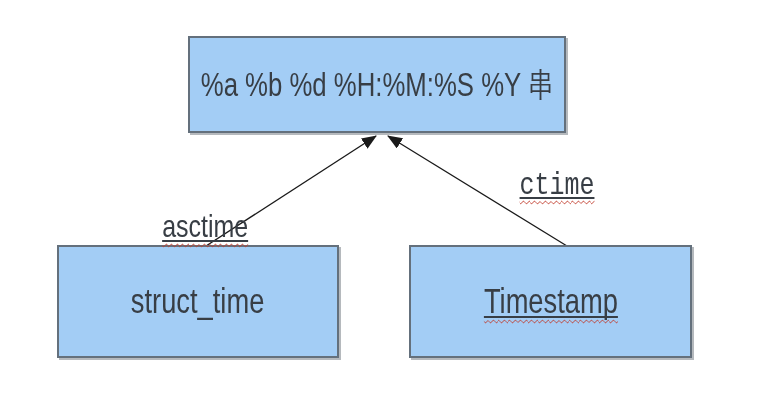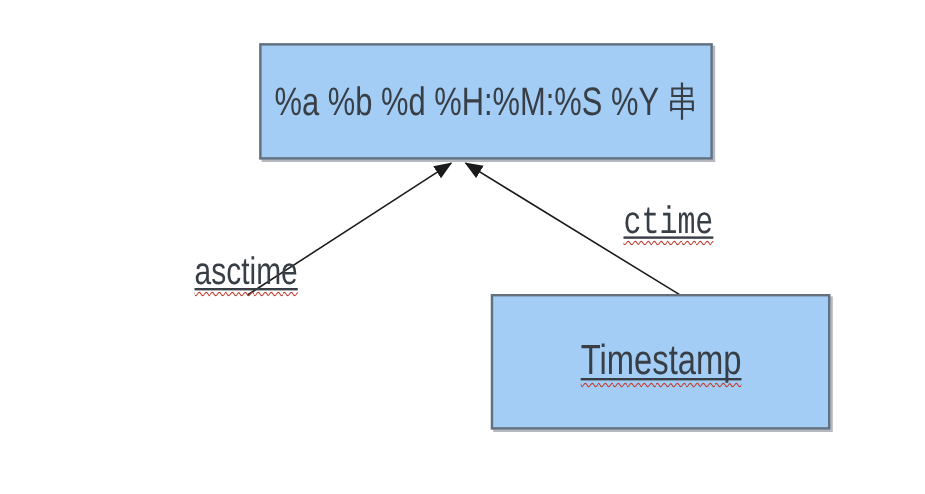--- a/index.html
+++ b/index.html
@@ -26,21 +26,21 @@
     position: absolute;
     box-sizing: border-box;
     background: var(--node-fill, #a3cdf5);
     border: 2px solid var(--node-border, #64707c);
     box-shadow: 2px 2px 0 rgba(120,127,134,0.55);
     display: flex;
     align-items: center;
     justify-content: center;
     text-align: center;
   }
-  .node-top    { left: 188px; top: 36px;  width: 378px; height: 97px; margin-left: 28px;  }
+  .node-top    { left: 188px; top: 36px;  width: 378px; height: 97px;  }
   .node-left   { left: 57px;  top: 245px; width: 282px; height: 113px; }
   .node-right  { left: 409px; top: 245px; width: 283px; height: 113px; text-align: right; }
 
   .ctext {
     display: inline-block;
     transform: scaleX(0.78);
     transform-origin: center center;
     white-space: nowrap;
     line-height: 1.15;
   }
@@ -98,20 +98,23 @@
       </marker>
     </defs>
     <line x1="206" y1="246" x2="376" y2="136" marker-end="url(#arrow)"></line>
     <line x1="567" y1="246" x2="388" y2="136" marker-end="url(#arrow)"></line>
   </svg>
 
   <div class="node node-top">
     <span class="ctext fs-top">%a %b %d %H:%M:%S %Y 串</span>
   </div>
 
+  <div class="node node-left">
+    <span class="ctext fs-node">struct_time</span>
+  </div>
 
   <div class="node node-right">
     <span class="ctext fs-node"><span class="u"><span class="squiggle">Timestamp</span></span></span>
   </div>
 
   <div class="edge-label label-asctime">
     <span class="ctext fs-label"><span class="u"><span class="squiggle">asctime</span></span></span>
   </div>
 
   <div class="edge-label label-ctime">

